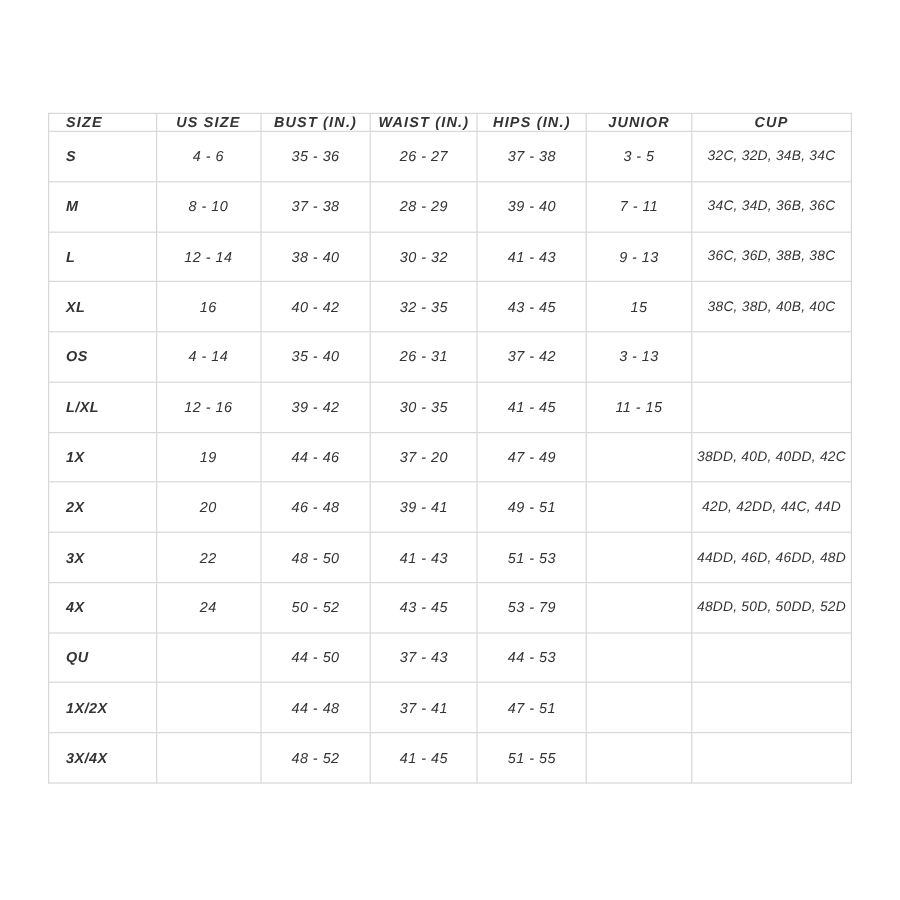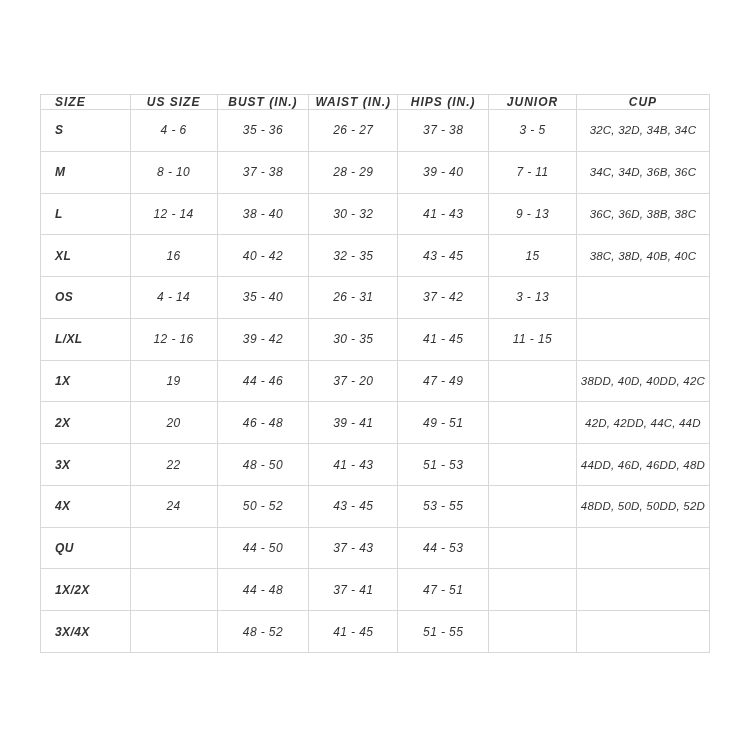--- a/index.html
+++ b/index.html
@@ -174,21 +174,21 @@
               <td>41 - 43</td>
               <td>51 - 53</td>
               <td></td>
               <td class="cup-cell">44DD, 46D, 46DD, 48D</td>
             </tr>
             <tr>
               <td>4X</td>
               <td>24</td>
               <td>50 - 52</td>
               <td>43 - 45</td>
-              <td>53 - 55</td>
+              <td>53 - 79</td>
               <td></td>
               <td class="cup-cell">48DD, 50D, 50DD, 52D</td>
             </tr>
             <tr>
               <td>QU</td>
               <td></td>
               <td>44 - 50</td>
               <td>37 - 43</td>
               <td>44 - 53</td>
               <td></td>

